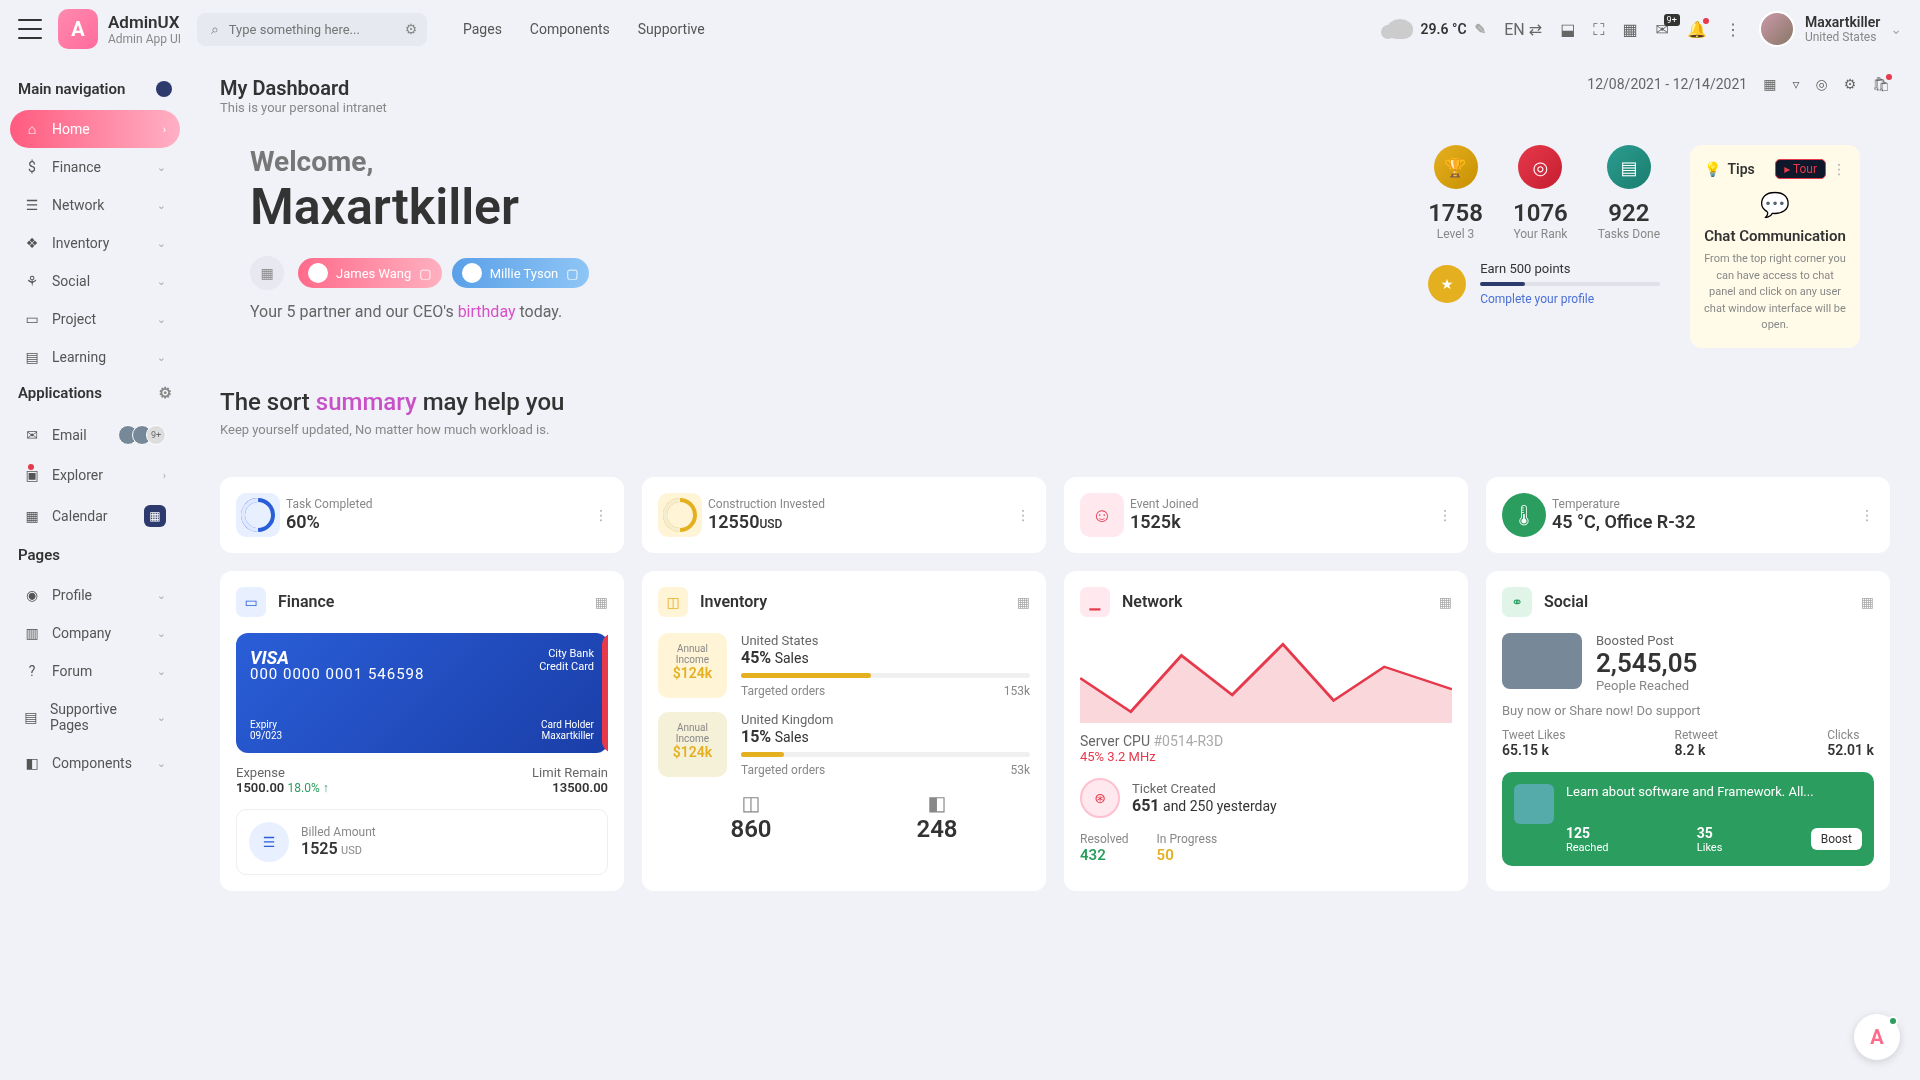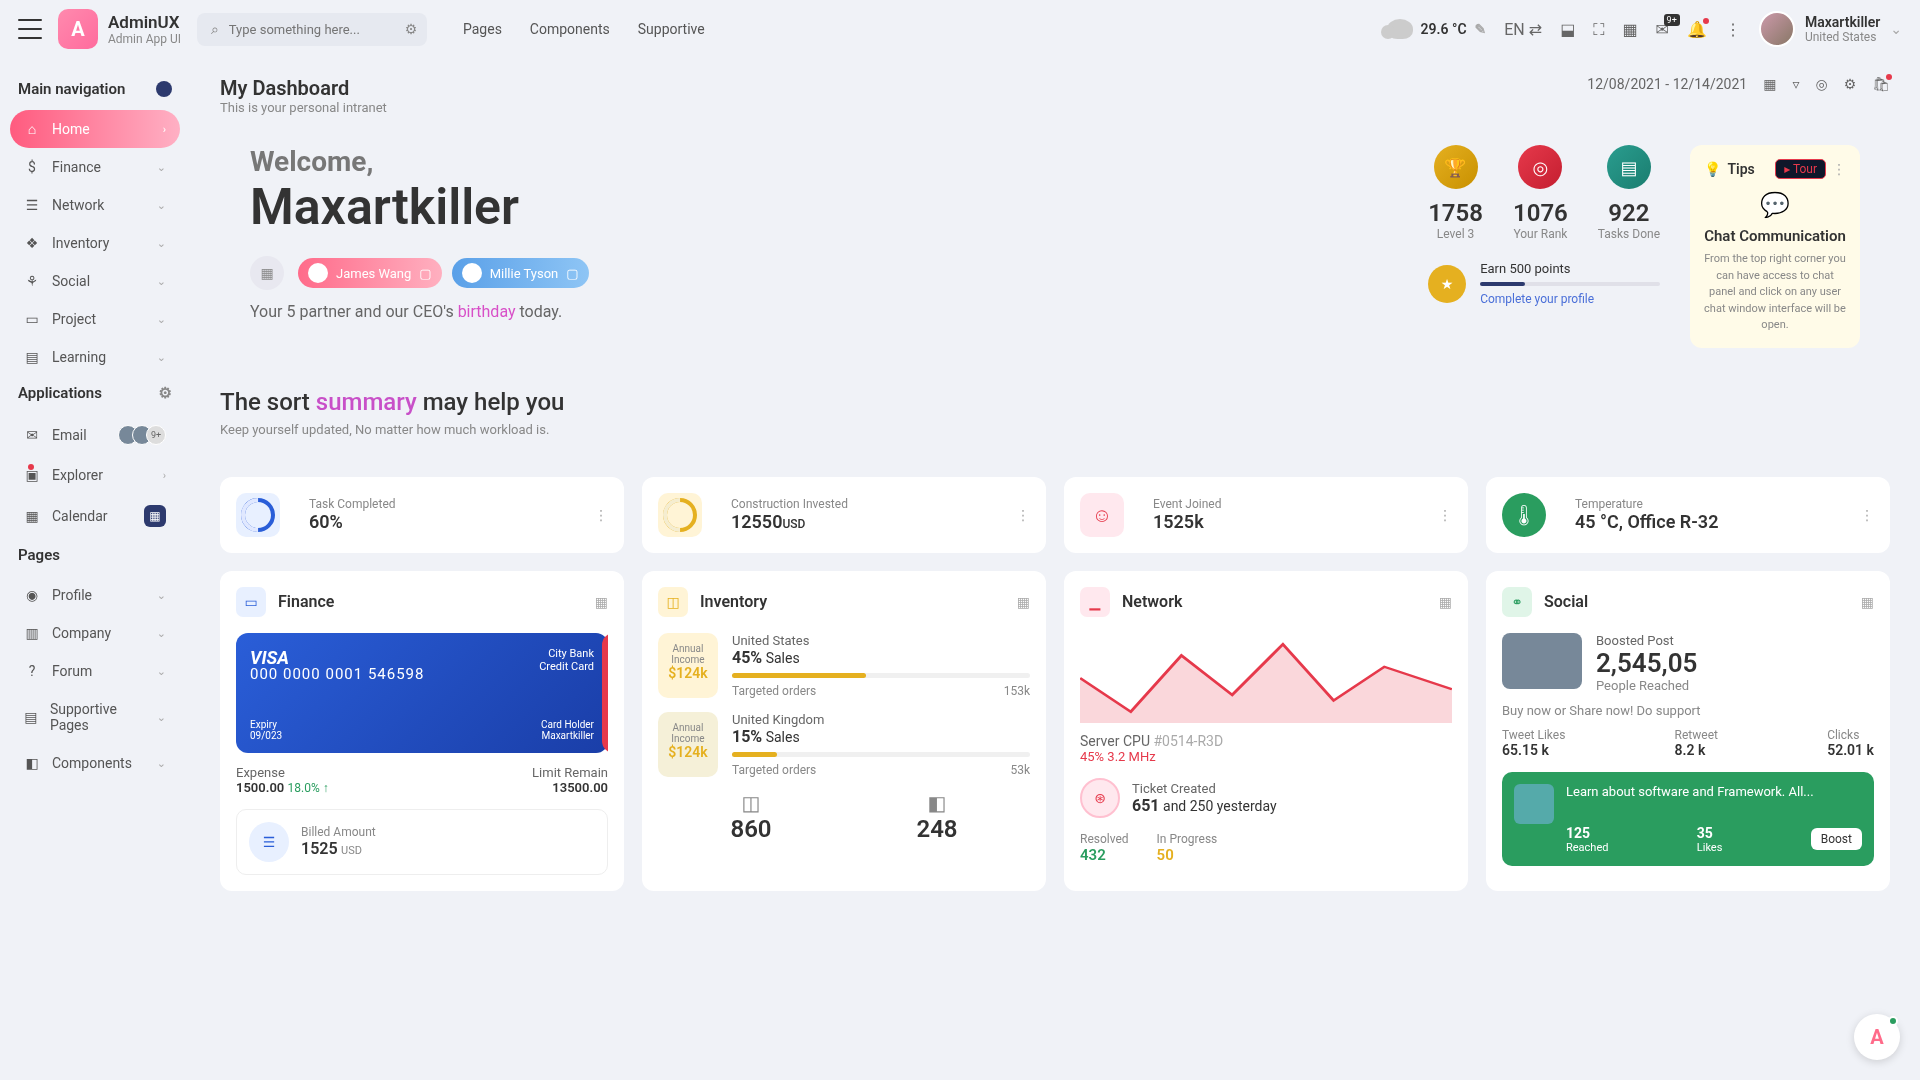--- a/index.html
+++ b/index.html
@@ -78,21 +78,21 @@
 .tour-btn{border:1px solid #e6394b;color:#e6394b;border-radius:5px;padding:2px 8px;font-size:12px;background:#0f172a}
 .tips-ico{text-align:center;font-size:24px;color:#2a9d5f;margin-bottom:8px}
 .tips-title{text-align:center;font-weight:600;font-size:15px;margin-bottom:6px}
 .tips-desc{text-align:center;font-size:11px;color:#888;line-height:1.5}
 .summary-head{margin-bottom:40px}
 .summary-head h2{font-size:24px;font-weight:500;color:#333}
 .summary-head h2 .hl{color:#c850c8}
 .summary-head p{font-size:13px;color:#888;margin-top:6px}
 .cards-row{display:flex;gap:18px;margin-bottom:18px}
 .card{background:#fff;border-radius:12px;padding:16px;flex:1;position:relative}
-.kpi-row{display:flex;align-items:center;gap:29px}
+.kpi-row{display:flex;align-items:center;gap:6px}
 .kpi-ico{width:44px;height:44px;border-radius:10px;display:flex;align-items:center;justify-content:center;font-size:20px}
 .ki-blue{background:#e8f0ff;color:#2a5ed8}
 .ki-yellow{background:#fff4d6;color:#e5b020}
 .ki-pink{background:#ffe8ee;color:#e6394b}
 .ki-green{background:#2a9d5f;color:#fff;border-radius:50%}
 .kpi-txt .k-lbl{font-size:12px;color:#888}
 .kpi-txt .k-val{font-size:18px;font-weight:600}
 .kpi-txt .k-val .sm{font-size:12px;font-weight:500}
 .dots-v{margin-left:auto;color:#aaa;cursor:pointer}
 .sec-head{display:flex;align-items:center;gap:12px;margin-bottom:16px}
@@ -109,21 +109,21 @@
 .cc-num{position:absolute;top:32px;left:14px;font-size:15px;letter-spacing:1px}
 .cc-bot{position:absolute;bottom:12px;left:14px;right:14px;display:flex;justify-content:space-between;font-size:10px}
 .cc-bot .r{text-align:right}
 .cc-red{position:absolute;top:0;right:-18px;width:24px;height:120px;background:#e6394b;border-radius:12px}
 .fin-row{display:flex;justify-content:space-between;font-size:13px;color:#666;margin-bottom:14px}
 .fin-row .v{font-weight:600;color:#333}
 .fin-row .pct{color:#2a9d5f;font-size:12px}
 .fin-box{border:1px solid #eee;border-radius:10px;padding:12px;display:flex;gap:12px;align-items:center}
 .fin-box-ico{width:40px;height:40px;border-radius:50%;background:#e8f0ff;color:#2a5ed8;display:flex;align-items:center;justify-content:center}
 .inv-item{display:flex;gap:14px;margin-bottom:14px}
-.inv-box{background:#fff4d6;border-radius:10px;padding:10px;text-align:center;width:60px}
+.inv-box{background:#fff4d6;border-radius:10px;padding:10px;text-align:center;width:69px}
 .inv-box.alt{background:#f5f0d8}
 .inv-box .l1{font-size:10px;color:#888}
 .inv-box .l2{font-size:14px;font-weight:600;color:#e5b020}
 .inv-det{flex:1}
 .inv-det .c{font-size:13px;color:#666}
 .inv-det .s{font-size:14px}
 .inv-det .s b{font-size:16px}
 .inv-bar{height:5px;background:#f0f0f0;border-radius:3px;margin:6px 0}
 .inv-bar span{display:block;height:100%;background:#e5b020;border-radius:3px}
 .inv-tgt{display:flex;justify-content:space-between;font-size:12px;color:#888}

